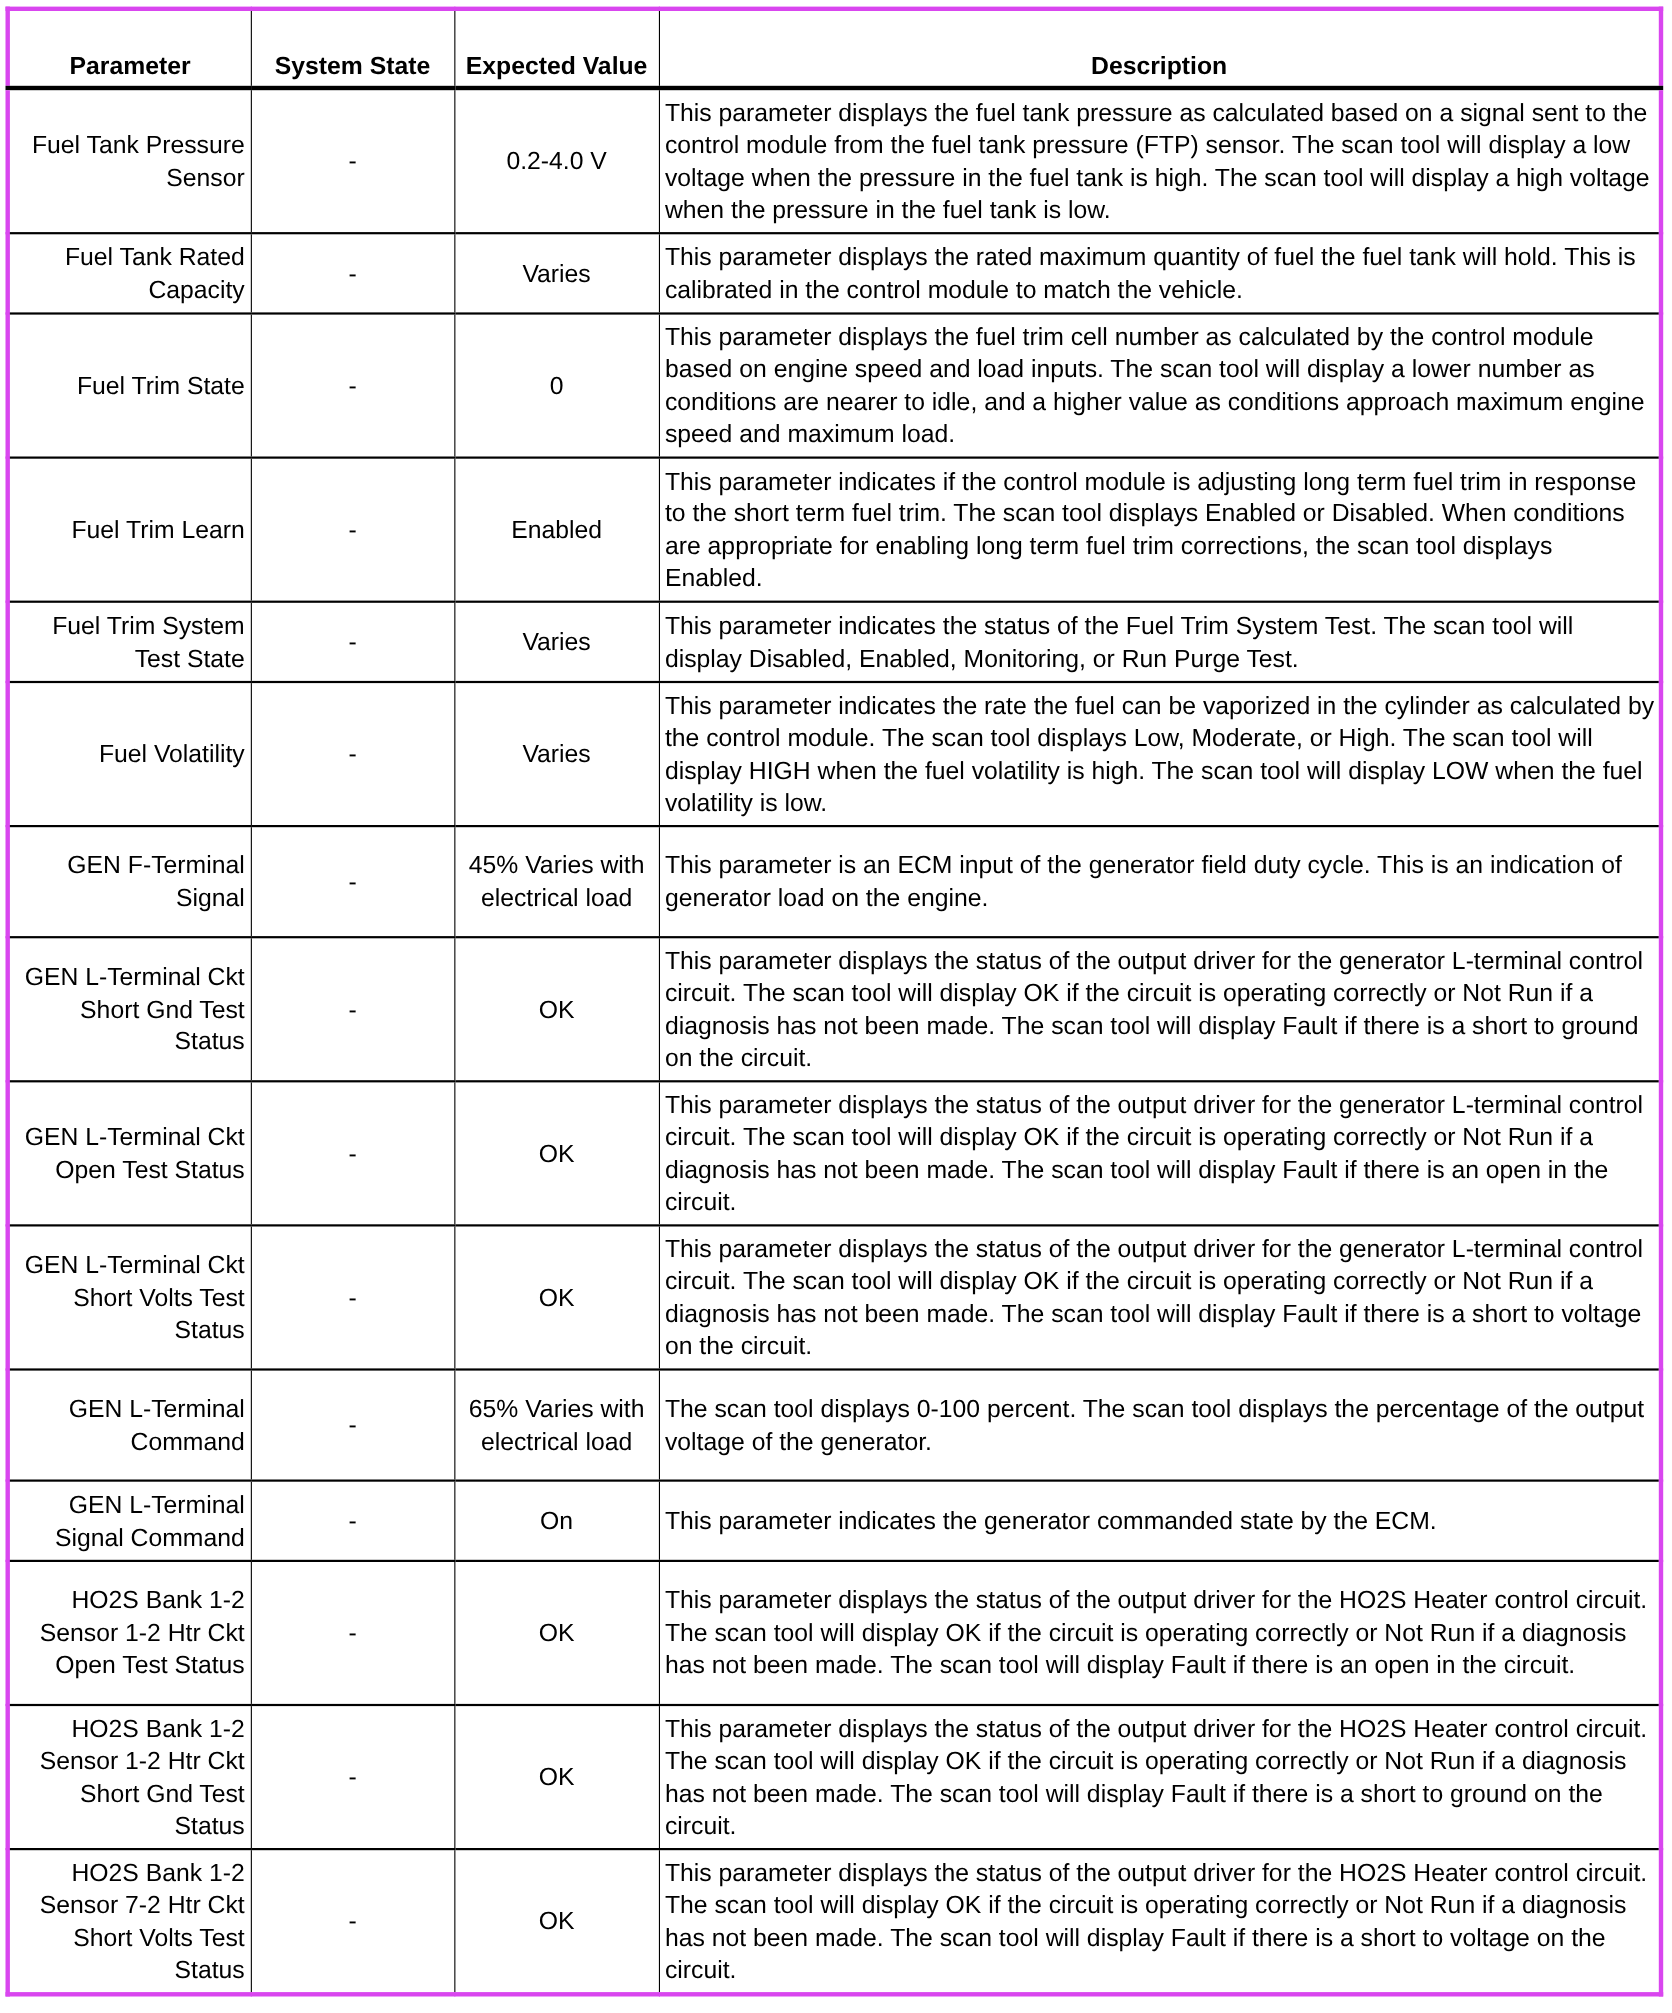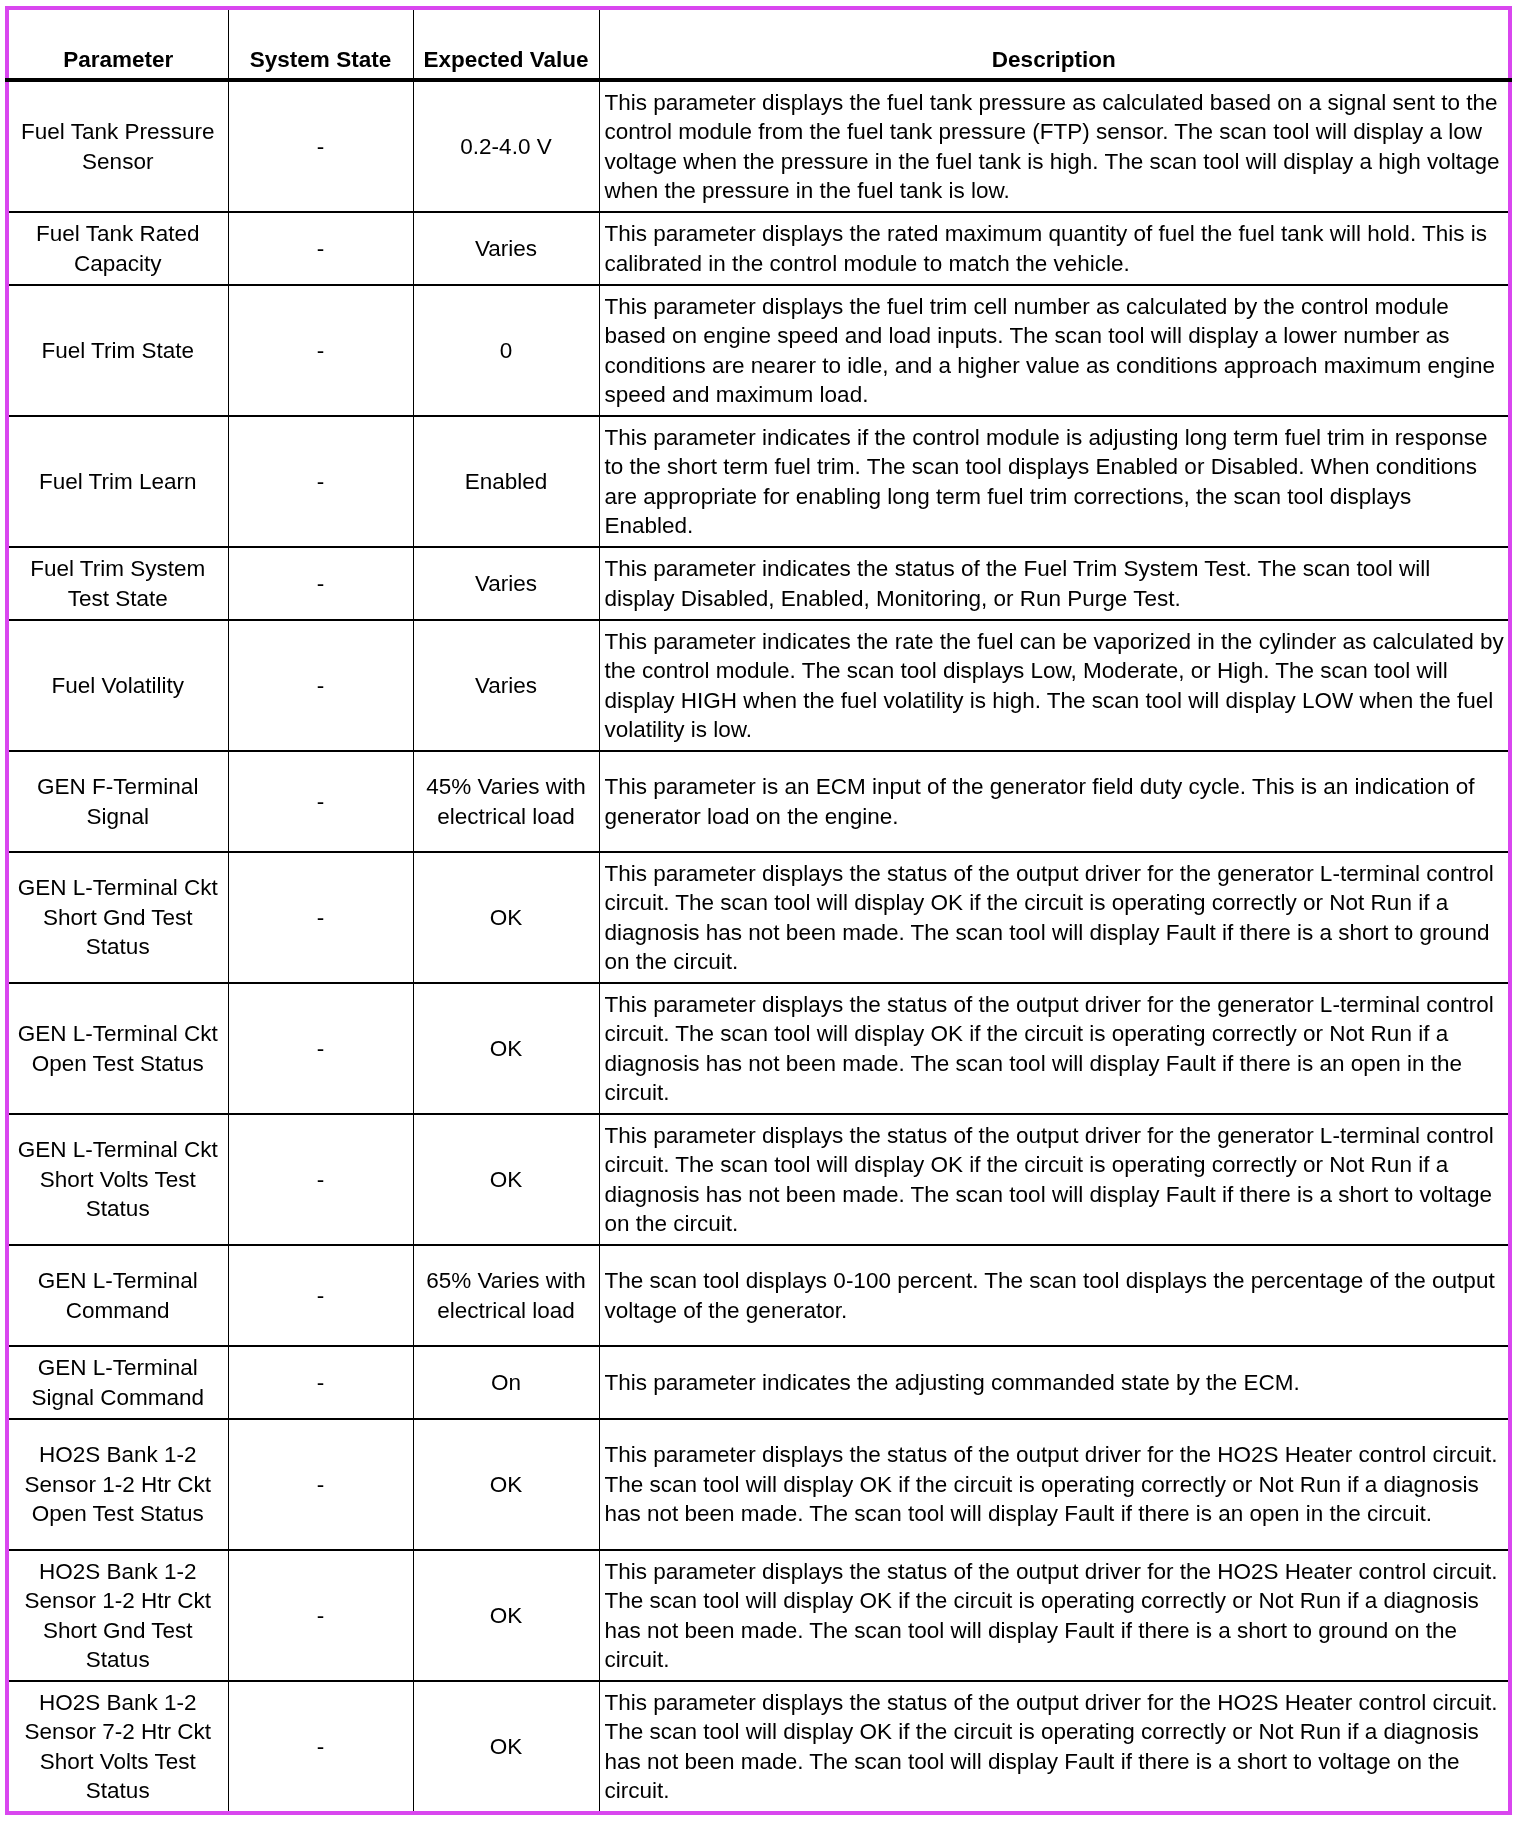--- a/index.html
+++ b/index.html
@@ -29,21 +29,21 @@
     overflow: hidden;
   }
   thead th {
     font-weight: bold;
     text-align: center;
     vertical-align: bottom;
     padding-bottom: 4px;
     border-bottom: 4px solid #000;
     height: 64px;
   }
-  td.param { text-align: center; padding-left: 4px; }
+  td.param { text-align: right; padding-left: 4px; }
   td.state, td.value { text-align: center; }
   td.desc { text-align: left; padding-left: 5px; padding-right: 3px; }
   tr.h1 td { height: 71px; }
   tr.h2 td { height: 99px; }
   tr.h3 td { height: 129px; }
 </style>
 </head>
 <body>
 
 <div class="wrap">
@@ -126,21 +126,21 @@
       <tr class="h2">
         <td class="param">GEN L-Terminal Command</td>
         <td class="state">-</td>
         <td class="value">65% Varies with electrical load</td>
         <td class="desc">The scan tool displays 0-100 percent. The scan tool displays the percentage of the output voltage of the generator.</td>
       </tr>
       <tr class="h1">
         <td class="param">GEN L-Terminal Signal Command</td>
         <td class="state">-</td>
         <td class="value">On</td>
-        <td class="desc">This parameter indicates the adjusting commanded state by the ECM.</td>
+        <td class="desc">This parameter indicates the generator commanded state by the ECM.</td>
       </tr>
       <tr class="h3">
         <td class="param">HO2S Bank 1-2 Sensor 1-2 Htr Ckt Open Test Status</td>
         <td class="state">-</td>
         <td class="value">OK</td>
         <td class="desc">This parameter displays the status of the output driver for the HO2S Heater control circuit. The scan tool will display OK if the circuit is operating correctly or Not Run if a diagnosis has not been made. The scan tool will display Fault if there is an open in the circuit.</td>
       </tr>
       <tr class="h3">
         <td class="param">HO2S Bank 1-2 Sensor 1-2 Htr Ckt Short Gnd Test Status</td>
         <td class="state">-</td>

